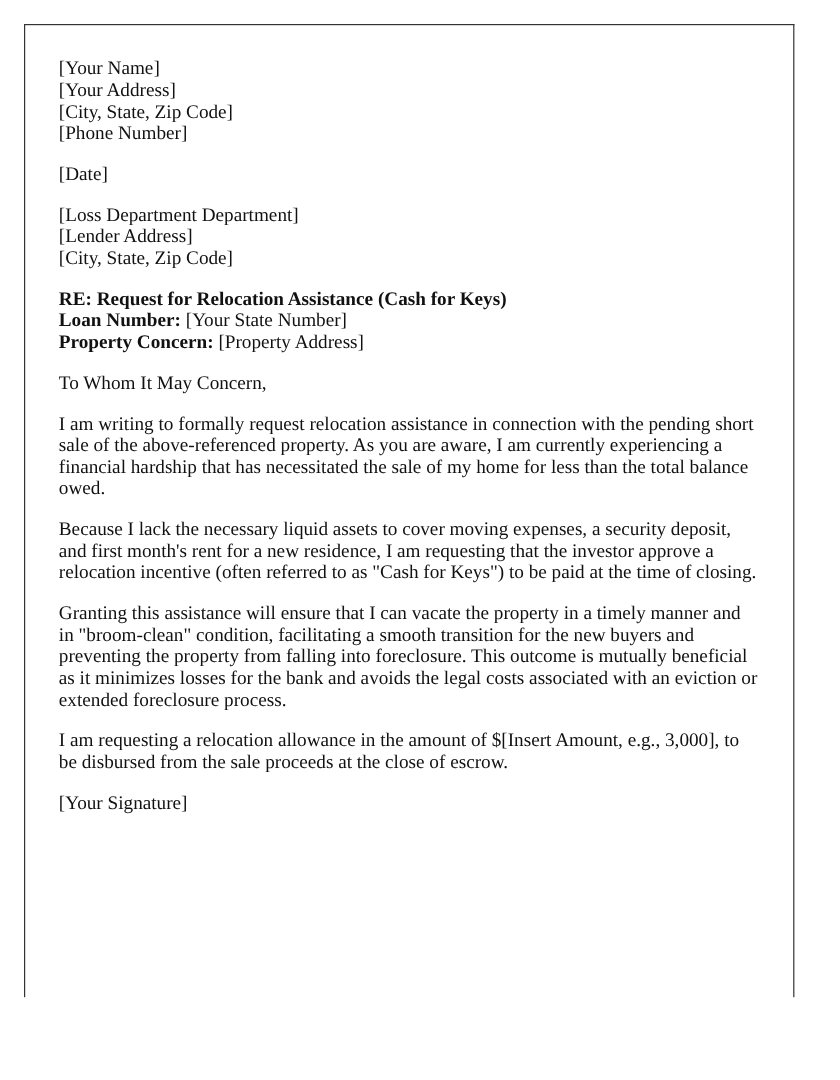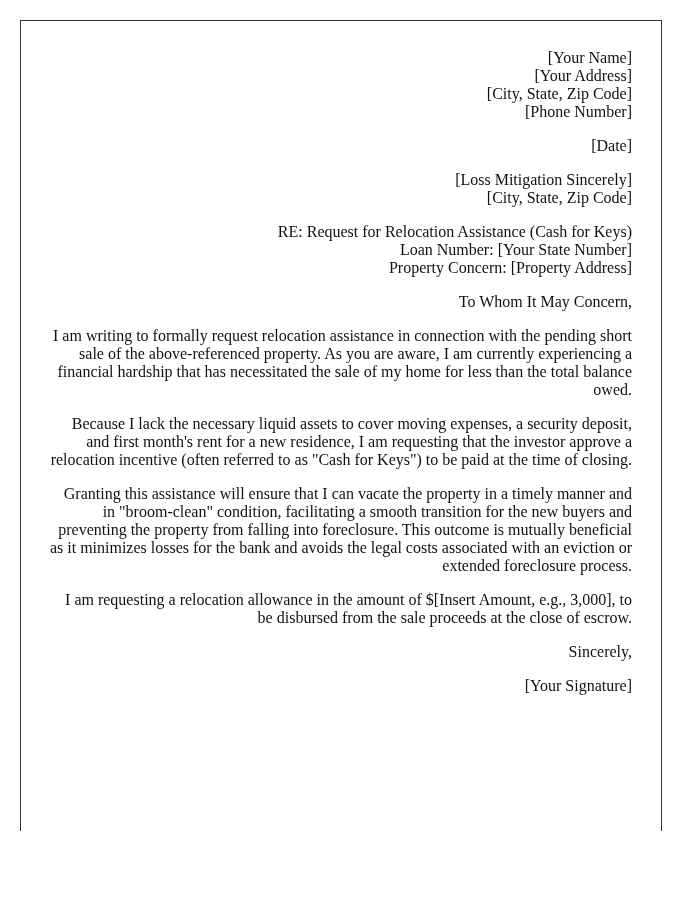--- a/index.html
+++ b/index.html
@@ -21,64 +21,63 @@
       position: absolute;
       left: 20px;
       top: 20px;
       width: 583px;
       height: 782px;
       border: 1px solid #333333;
       border-bottom: none;
       padding: 28px 29px 0 28px;
       box-sizing: content-box;
       overflow: hidden;
-      text-align: right;
     }
     .block {
       margin: 0 0 16px 0;
     }
     .block .line {
       display: block;
     }
     p {
       margin: 0 0 16px 0;
     }
     b {
-      font-weight: normal;
+      font-weight: bold;
     }
   </style>
 </head>
 <body>
 
 <div class="page">
 
   <div class="block">
     <span class="line">[Your Name]</span>
     <span class="line">[Your Address]</span>
     <span class="line">[City, State, Zip Code]</span>
     <span class="line">[Phone Number]</span>
   </div>
 
   <div class="block">
     <span class="line">[Date]</span>
   </div>
 
   <div class="block">
-    <span class="line">[Loss Mitigation Sincerely]</span>
+    <span class="line">[Loss Department Department]</span>
+    <span class="line">[Lender Address]</span>
     <span class="line">[City, State, Zip Code]</span>
   </div>
 
   <div class="block">
     <span class="line"><b>RE: Request for Relocation Assistance (Cash for Keys)</b></span>
     <span class="line"><b>Loan Number:</b><span> [Your State Number]</span></span>
     <span class="line"><b>Property Concern:</b><span> [Property Address]</span></span>
   </div>
 
   <p>To Whom It May Concern,</p>
 
   <p>I am writing to formally request relocation assistance in connection with the pending short sale of the above-referenced property. As you are aware, I am currently experiencing a financial hardship that has necessitated the sale of my home for less than the total balance owed.</p>
   <p>Because I lack the necessary liquid assets to cover moving expenses, a security deposit, and first month's rent for a new residence, I am requesting that the investor approve a relocation incentive (often referred to as "Cash for Keys") to be paid at the time of closing.</p>
   <p>Granting this assistance will ensure that I can vacate the property in a timely manner and in "broom-clean" condition, facilitating a smooth transition for the new buyers and preventing the property from falling into foreclosure. This outcome is mutually beneficial as it minimizes losses for the bank and avoids the legal costs associated with an eviction or extended foreclosure process.</p>
   <p>I am requesting a relocation allowance in the amount of $[Insert Amount, e.g., 3,000], to be disbursed from the sale proceeds at the close of escrow.</p>
 
-  <p>Sincerely,</p>
   <p>[Your Signature]</p>
 </div>
 
 </body></html>

